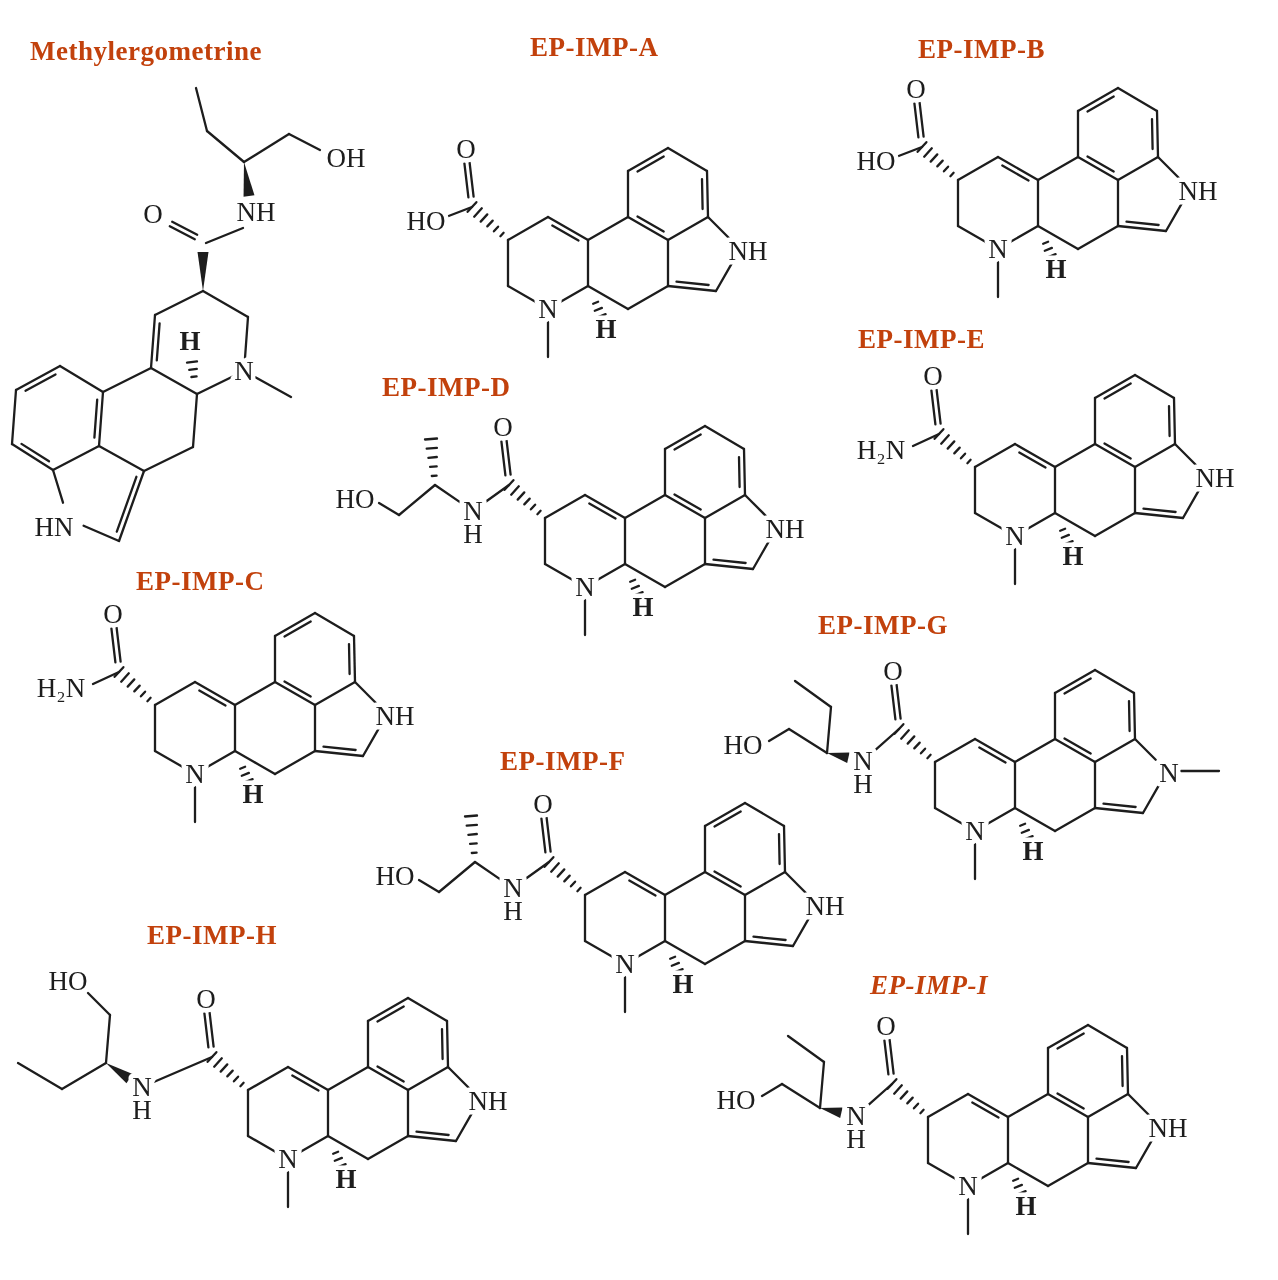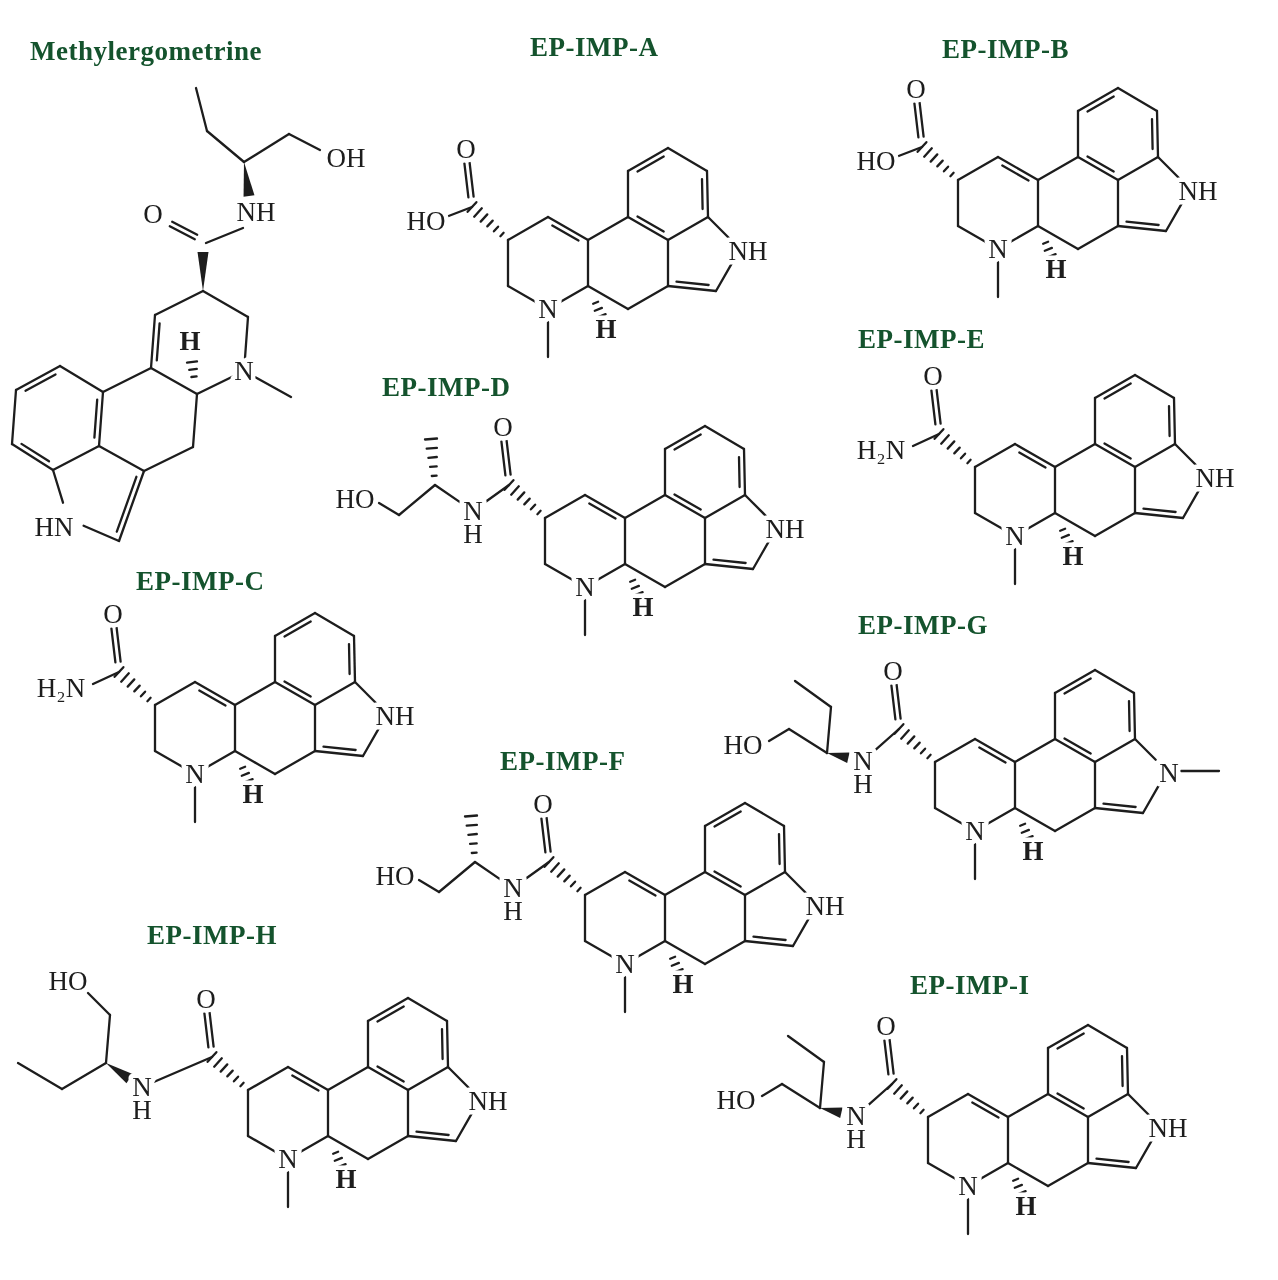--- a/index.html
+++ b/index.html
@@ -1,18 +1,18 @@
 <!DOCTYPE html>
 <html><head>
 <meta charset="utf-8">
 <style>
   html,body{margin:0;padding:0;background:#fff;}
   .page{position:relative;width:1278px;height:1280px;background:#ffffff;overflow:hidden;
         font-family:"Liberation Serif",serif;}
-  .mol-title{position:absolute;font-weight:bold;font-size:27px;color:#14532d;white-space:nowrap;
+  .mol-title{position:absolute;font-weight:bold;font-size:27px;color:#c2410c;white-space:nowrap;
              letter-spacing:.5px;}
   #mol-canvas{position:absolute;left:0;top:0;}
   #mol-canvas line{stroke:#1d1d1d;stroke-width:2.3;stroke-linecap:round;}
   #mol-canvas polygon{fill:#1d1d1d;}
   #mol-canvas text{fill:#1d1d1d;font-family:"Liberation Serif",serif;font-size:27px;
         stroke:#ffffff;stroke-width:9px;paint-order:stroke;stroke-linejoin:round;}
   #mol-canvas text.bold{font-weight:bold;}
 </style>
 </head>
 <body>
@@ -498,21 +498,21 @@
         <line x1="782.0" y1="1084.0" x2="762.0" y2="1096.0"></line>
         <text x="856" y="1116" text-anchor="middle" dominant-baseline="central">N</text>
         <text x="856" y="1139" text-anchor="middle" dominant-baseline="central" font-size="23">H</text>
         <text x="736" y="1100" text-anchor="middle" dominant-baseline="central">HO</text>
         <text x="968" y="1186" text-anchor="middle" dominant-baseline="central">N</text>
         <text x="1168" y="1128" text-anchor="middle" dominant-baseline="central">NH</text>
       </g>
     </svg>
   <div class="mol-title" style="left: 30px; top: 36px;">Methylergometrine</div>
   <div class="mol-title" style="left: 530px; top: 32px;">EP-IMP-A</div>
-  <div class="mol-title" style="left: 918px; top: 34px; margin-left: 24px;">EP-IMP-B</div>
+  <div class="mol-title" style="left: 918px; top: 34px;">EP-IMP-B</div>
   <div class="mol-title" style="left: 136px; top: 566px;">EP-IMP-C</div>
   <div class="mol-title" style="left: 382px; top: 372px;">EP-IMP-D</div>
   <div class="mol-title" style="left: 858px; top: 324px;">EP-IMP-E</div>
   <div class="mol-title" style="left: 500px; top: 746px;">EP-IMP-F</div>
-  <div class="mol-title" style="left: 858px; top: 610px; font-family: Liberation Serif, serif;">EP-IMP-G</div>
+  <div class="mol-title" style="left: 818px; top: 610px; font-family: Liberation Serif, serif;">EP-IMP-G</div>
   <div class="mol-title" style="left: 147px; top: 920px;">EP-IMP-H</div>
-  <div class="mol-title" style="left: 910px; top: 970px;">EP-IMP-I</div>
+  <div class="mol-title" style="left: 870px; top: 970px; font-style: italic;">EP-IMP-I</div>
 </div>
 
 </body></html>

